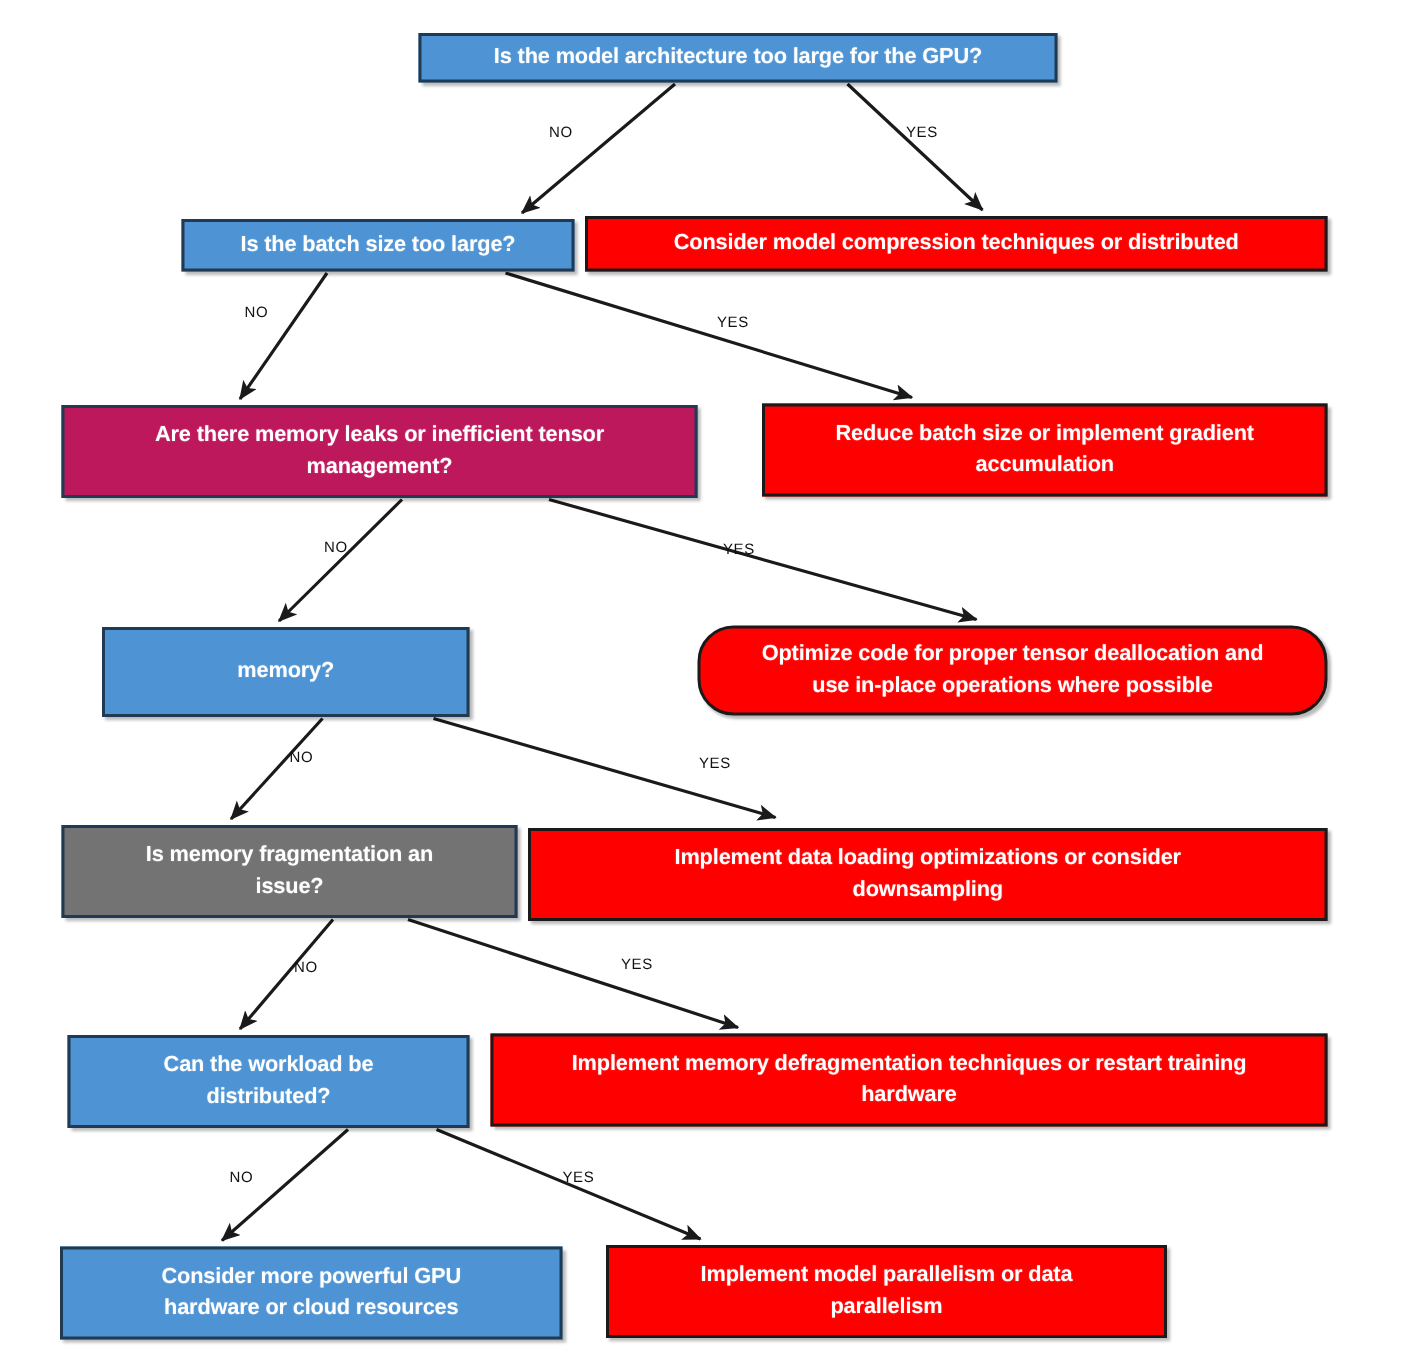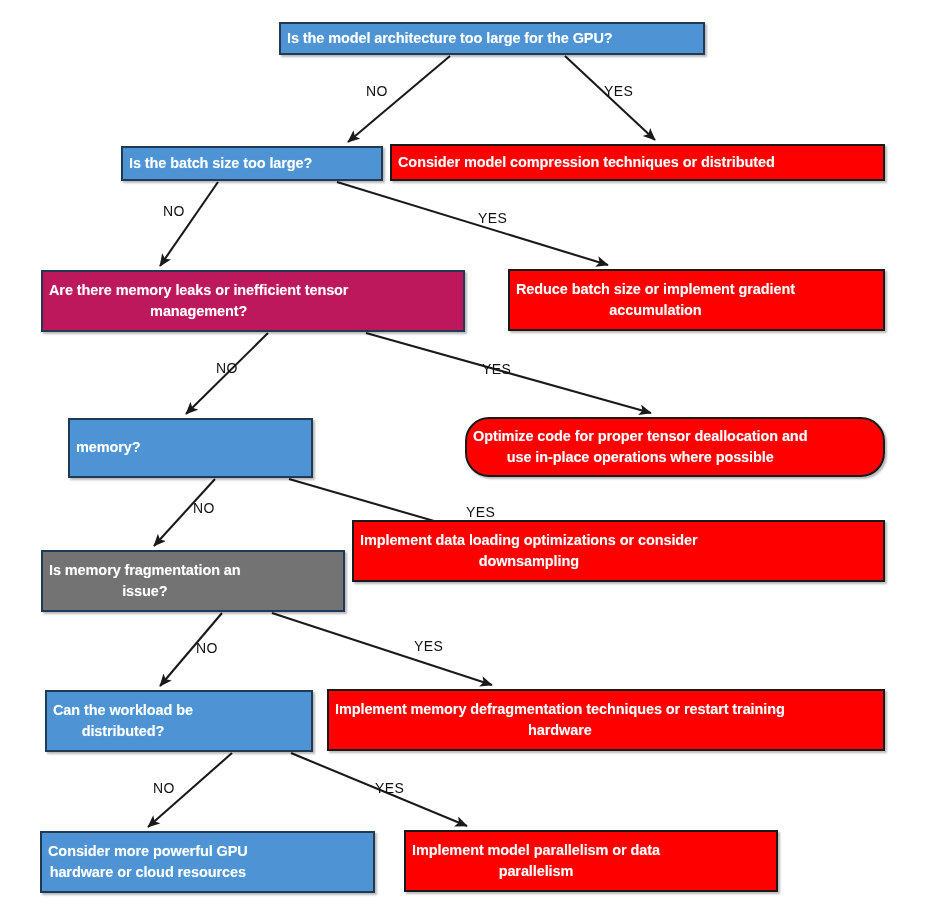--- a/index.html
+++ b/index.html
@@ -23,20 +23,21 @@
     top: 0;
     width: 950px;
     height: 903px;
     pointer-events: none;
   }
   .node {
     position: absolute;
     box-sizing: border-box;
     display: flex;
     align-items: center;
+    justify-content: center;
     text-align: center;
     color: #ffffff;
     font-weight: bold;
     font-size: 14.5px;
     line-height: 1.45;
     letter-spacing: -0.1px;
     padding: 2px 6px;
     border: 2px solid #262626;
     box-shadow: 2px 2px 2px rgba(0,0,0,0.28);
     z-index: 2;
@@ -48,21 +49,21 @@
   .node.action {
     background: #ff0000;
     border-color: #1a1a1a;
   }
   .node span {
     display: block;
     text-shadow: 0 0 1px rgba(255,255,255,0.35);
   }
   .edge-label {
     position: absolute;
-    font-size: 14px;
+    font-size: 10px;
     font-weight: normal;
     color: #111111;
     letter-spacing: 0.4px;
     z-index: 3;
     white-space: nowrap;
   }
 </style>
 </head>
 <body>
 
@@ -128,21 +129,21 @@
           <span>Optimize code for proper tensor deallocation and</span>
           <span>use in-place operations where possible</span>
         </div>
       </div>
       <div class="node decision" style="left: 41px; top: 550px; width: 304px; height: 62px; background: #737373;">
         <div>
           <span>Is memory fragmentation an</span>
           <span>issue?</span>
         </div>
       </div>
-      <div class="node action" style="left: 352px; top: 520px; width: 533px; height: 62px; background: rgb(255, 0, 0);">
+      <div class="node action" style="left: 352px; top: 552px; width: 533px; height: 62px; background: rgb(255, 0, 0);">
         <div>
           <span>Implement data loading optimizations or consider</span>
           <span>downsampling</span>
         </div>
       </div>
       <div class="node decision" style="left: 45px; top: 690px; width: 268px; height: 62px; background: rgb(78, 148, 212);">
         <div>
           <span>Can the workload be</span>
           <span>distributed?</span>
         </div>

